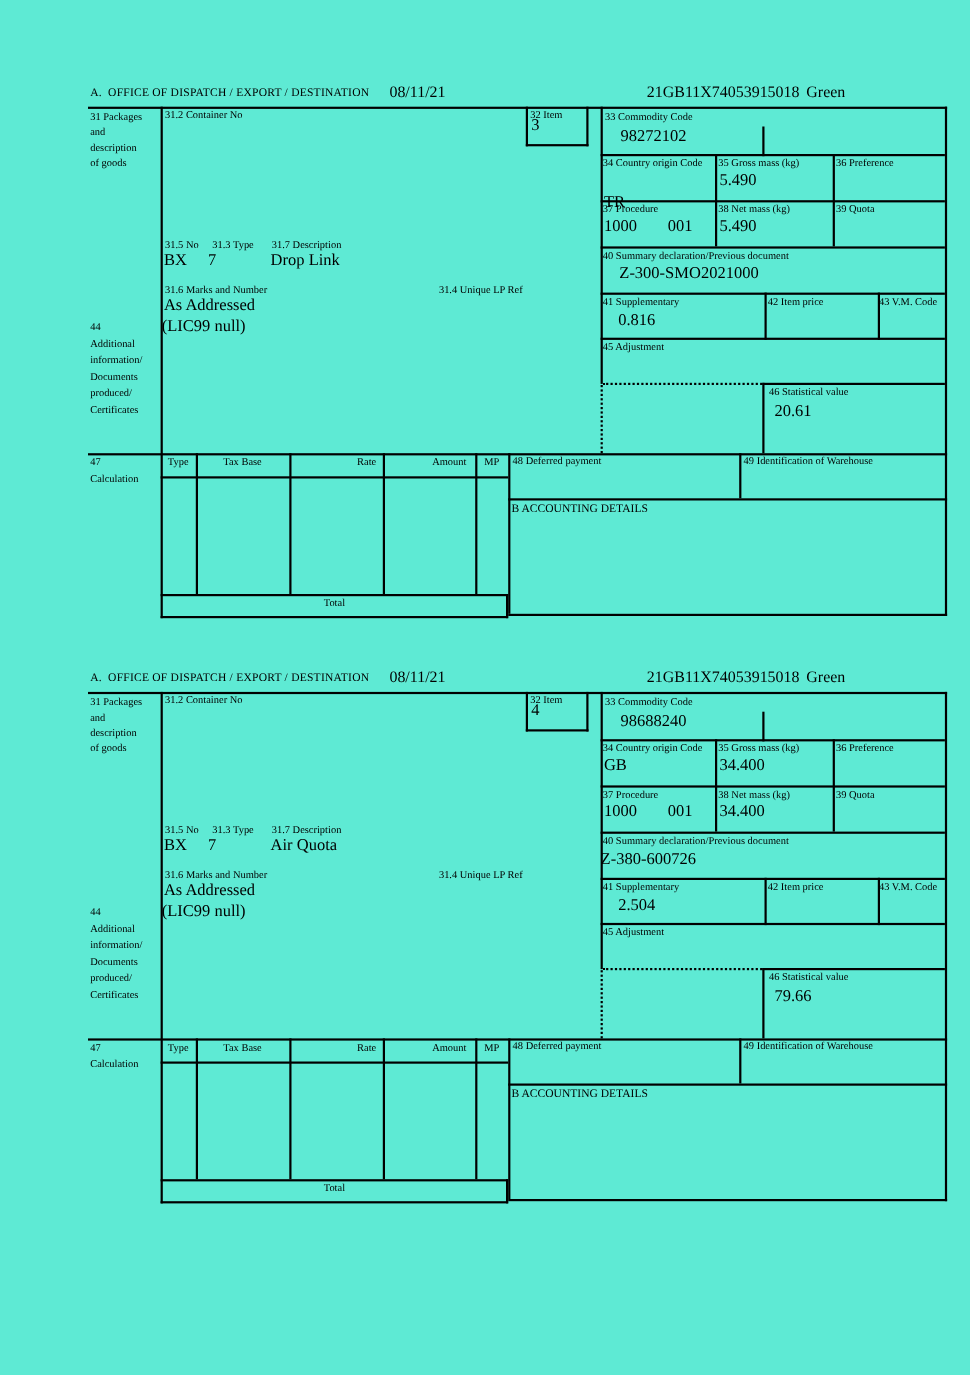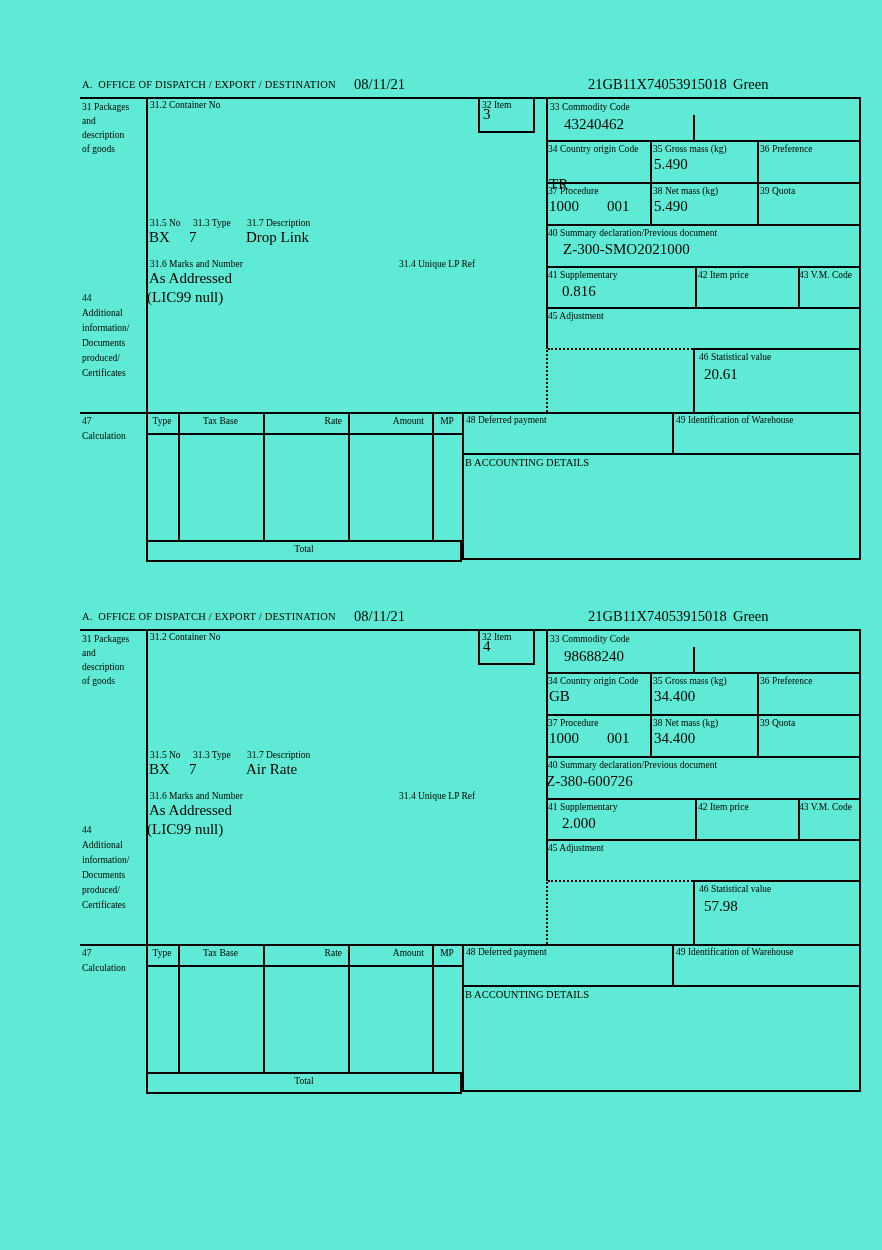--- a/index.html
+++ b/index.html
@@ -91,21 +91,21 @@
     <div class="lbl" style="left:247px;top:218px;">31.7 Description</div>
     <div class="val" style="left:149px;top:229px;">BX</div>
     <div class="val" style="left:189px;top:229px;">7</div>
     <div class="val" style="left:246px;top:229px;">Drop Link</div>
     <div class="lbl" style="left:150px;top:259px;">31.6 Marks and Number</div>
     <div class="lbl" style="left:399px;top:259px;">31.4 Unique LP Ref</div>
     <div class="val" style="left:149px;top:270px;">As Addressed</div>
     <div class="val" style="left:147px;top:289px;">(LIC99 null)</div>
 
     <div class="lbl" style="left:550px;top:102px;">33 Commodity Code</div>
-    <div class="val" style="left:564px;top:116px;">43240462</div>
+    <div class="val" style="left:564px;top:116px;">98272102</div>
     <div class="lbl" style="left:548px;top:144px;">34 Country origin Code</div>
     <div class="lbl" style="left:653px;top:144px;">35 Gross mass (kg)</div>
     <div class="lbl" style="left:760px;top:144px;">36 Preference</div>
     <div class="val" style="left:549px;top:156px;margin-top:20px;">TR</div>
     <div class="val" style="left:654px;top:156px;">5.490</div>
     <div class="lbl" style="left:548px;top:186px;">37 Procedure</div>
     <div class="lbl" style="left:653px;top:186px;">38 Net mass (kg)</div>
     <div class="lbl" style="left:760px;top:186px;">39 Quota</div>
     <div class="val" style="left:549px;top:198px;">1000</div>
     <div class="val" style="left:607px;top:198px;">001</div>
@@ -187,21 +187,21 @@
 Calculation</div>
 
     <div class="lbl" style="left:150px;top:100px;">31.2 Container No</div>
     <div class="lbl" style="left:482px;top:100px;">32 Item</div>
     <div class="val" style="left:483px;top:106px;">4</div>
     <div class="lbl" style="left:150px;top:218px;">31.5 No</div>
     <div class="lbl" style="left:193px;top:218px;">31.3 Type</div>
     <div class="lbl" style="left:247px;top:218px;">31.7 Description</div>
     <div class="val" style="left:149px;top:229px;">BX</div>
     <div class="val" style="left:189px;top:229px;">7</div>
-    <div class="val" style="left:246px;top:229px;">Air Rate</div>
+    <div class="val" style="left:246px;top:229px;">Air Quota</div>
     <div class="lbl" style="left:150px;top:259px;">31.6 Marks and Number</div>
     <div class="lbl" style="left:399px;top:259px;">31.4 Unique LP Ref</div>
     <div class="val" style="left:149px;top:270px;">As Addressed</div>
     <div class="val" style="left:147px;top:289px;">(LIC99 null)</div>
 
     <div class="lbl" style="left:550px;top:102px;">33 Commodity Code</div>
     <div class="val" style="left:564px;top:116px;">98688240</div>
     <div class="lbl" style="left:548px;top:144px;">34 Country origin Code</div>
     <div class="lbl" style="left:653px;top:144px;">35 Gross mass (kg)</div>
     <div class="lbl" style="left:760px;top:144px;">36 Preference</div>
@@ -211,24 +211,24 @@
     <div class="lbl" style="left:653px;top:186px;">38 Net mass (kg)</div>
     <div class="lbl" style="left:760px;top:186px;">39 Quota</div>
     <div class="val" style="left:549px;top:198px;">1000</div>
     <div class="val" style="left:607px;top:198px;">001</div>
     <div class="val" style="left:654px;top:198px;">34.400</div>
     <div class="lbl" style="left:548px;top:228px;">40 Summary declaration/Previous document</div>
     <div class="val" style="left:546px;top:241px;">Z-380-600726</div>
     <div class="lbl" style="left:548px;top:270px;">41 Supplementary</div>
     <div class="lbl" style="left:698px;top:270px;">42 Item price</div>
     <div class="lbl" style="left:799px;top:270px;">43 V.M. Code</div>
-    <div class="val" style="left:562px;top:283px;">2.000</div>
+    <div class="val" style="left:562px;top:283px;">2.504</div>
     <div class="lbl" style="left:548px;top:311px;">45 Adjustment</div>
     <div class="lbl" style="left:699px;top:352px;">46 Statistical value</div>
-    <div class="val" style="left:704px;top:366px;">57.98</div>
+    <div class="val" style="left:704px;top:366px;">79.66</div>
 
     <div class="colh tc" style="left:146px;top:415px;width:32px;">Type</div>
     <div class="colh tc" style="left:178px;top:415px;width:85px;">Tax Base</div>
     <div class="colh tr" style="left:263px;top:415px;width:79px;">Rate</div>
     <div class="colh tr" style="left:348px;top:415px;width:76px;">Amount</div>
     <div class="colh tc" style="left:432px;top:415px;width:30px;">MP</div>
     <div class="totalbox"><span>Total</span></div>
 
     <div class="lbl" style="left:466px;top:415px;">48 Deferred payment</div>
     <div class="lbl" style="left:676px;top:415px;">49 Identification of Warehouse</div>

